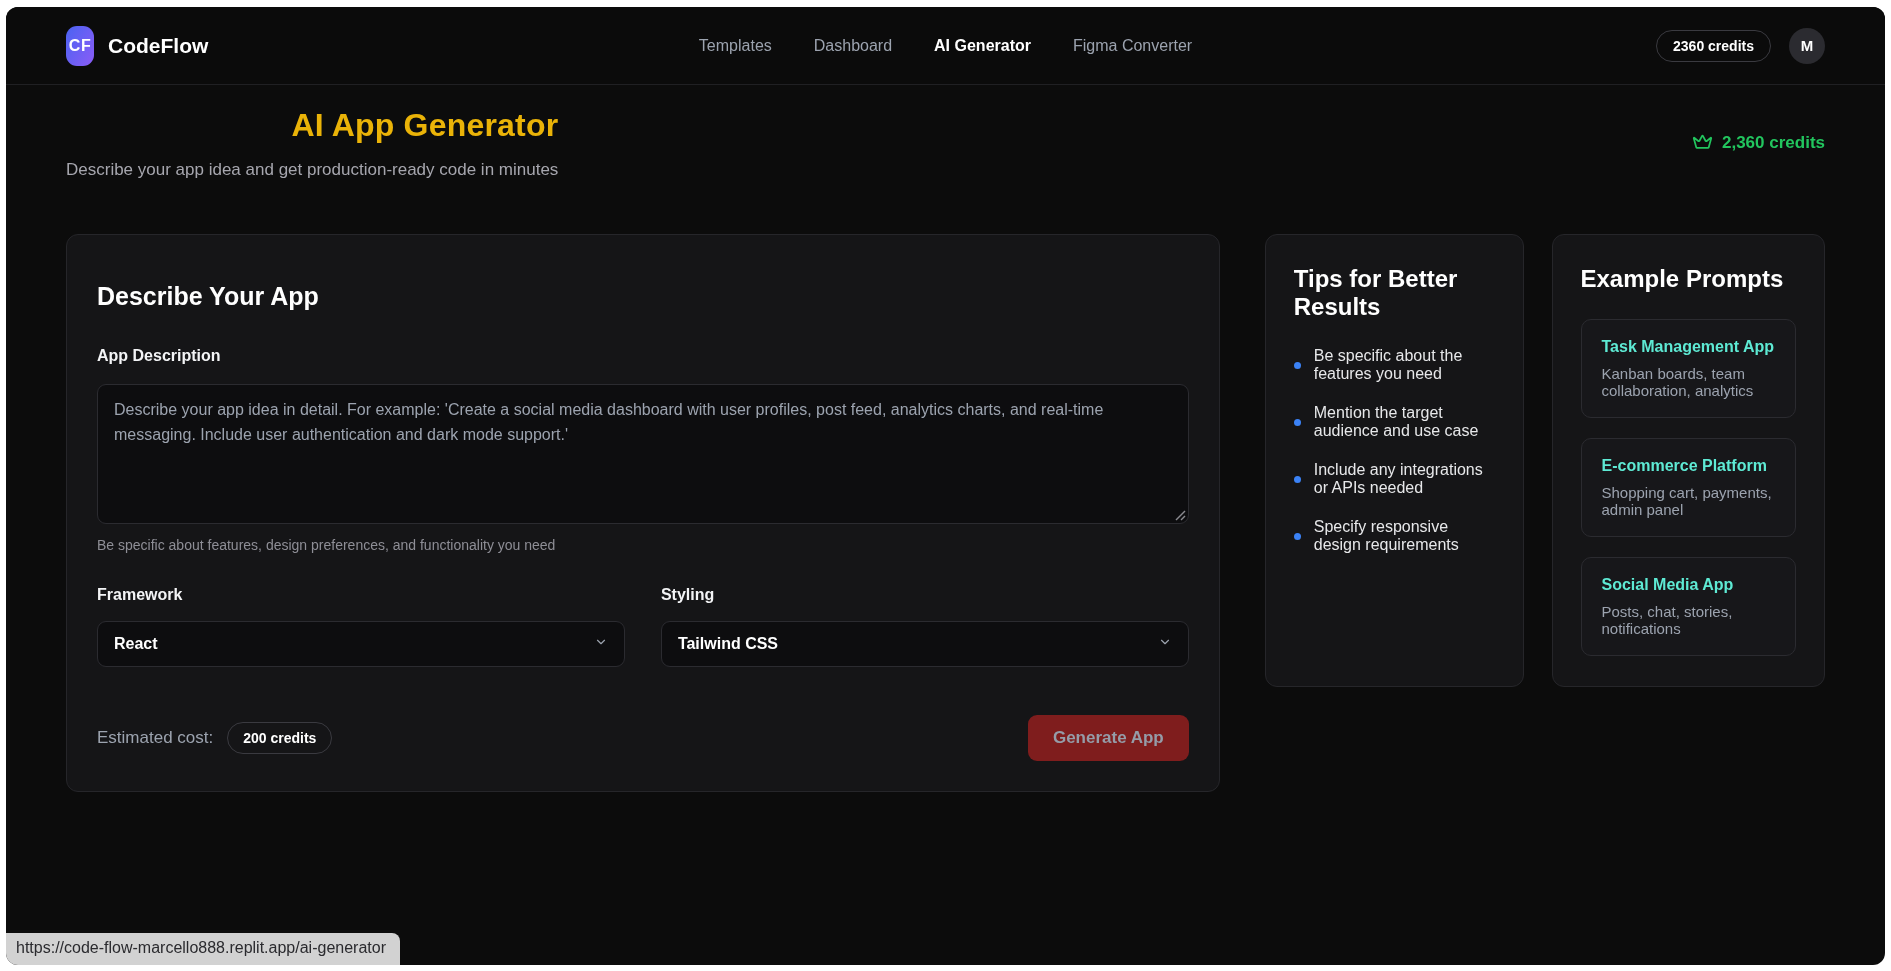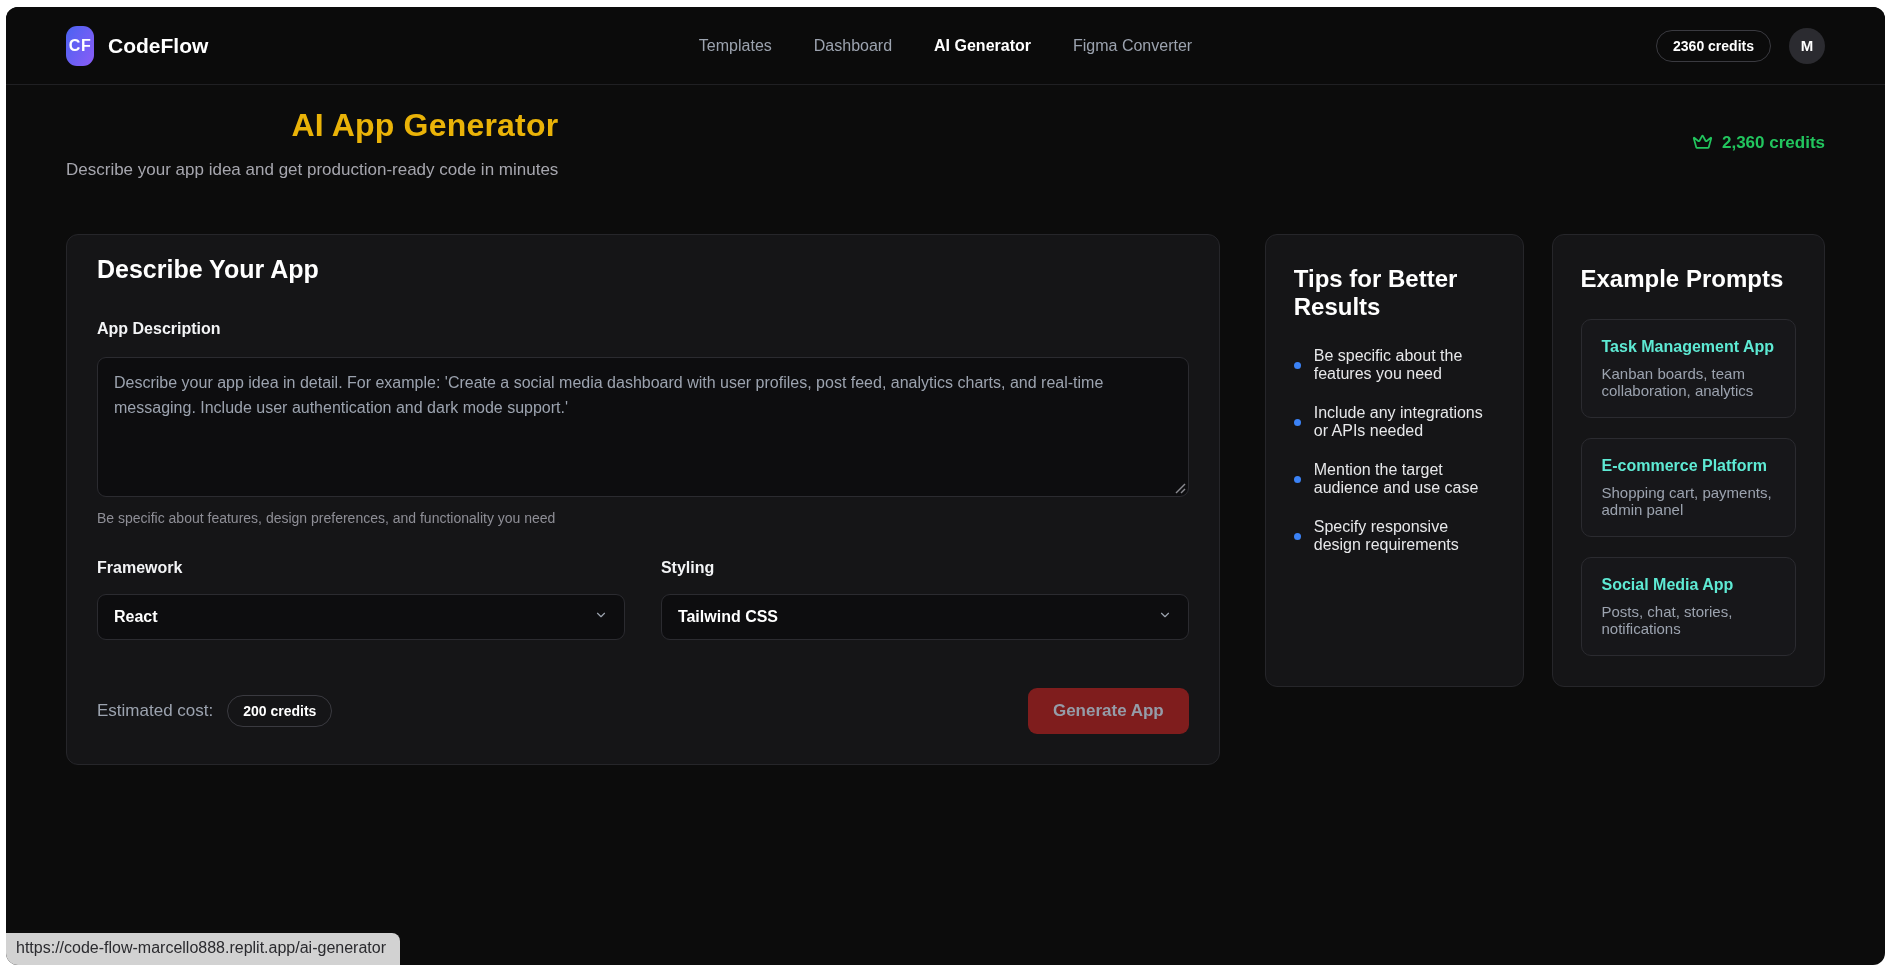--- a/index.html
+++ b/index.html
@@ -39,21 +39,21 @@
   .page-head { display: flex; justify-content: space-between; align-items: flex-start; }
   .page-title { color: #eab308; font-size: 32px; font-weight: bold; letter-spacing: .2px; text-align: right; }
   .page-sub { color: #a6a6ae; font-size: 17px; margin-top: 16px; }
   .credits-green { display: flex; align-items: flex-start; gap: 9px; color: #22c55e; font-size: 17px; font-weight: bold; margin-top: 26px; }
   .credits-green svg { display: block; }
   
   .columns { display: flex; gap: 45px; margin-top: 54px; align-items: flex-start; }
   .card {
     background: #151517; border: 1px solid #26262a; border-radius: 12px;
   }
-  .main-card { width: 1163px; padding: 20px 30px 30px 30px; }
+  .main-card { width: 1163px; padding: 47px 30px 30px 30px; }
   .main-card h2 { color: #ffffff; font-size: 25px; font-weight: bold; }
   .field-label { color: #f3f4f6; font-size: 16px; font-weight: bold; display: block; }
   .desc-label { margin-top: 36px; }
   .textarea-wrap { position: relative; margin-top: 19px; }
   textarea.app-desc {
     width: 100%; height: 140px; resize: none; display: block;
     background: #0d0d0f; border: 1px solid #2b2b30; border-radius: 9px;
     color: #e5e7eb; font-size: 16px; line-height: 1.55; padding: 13px 16px;
     font-family: "Liberation Sans", "DejaVu Sans", sans-serif; outline: none;
   }
@@ -191,25 +191,25 @@
       <div class="sidebar">
         <div class="card side-card">
           <h3>Tips for Better Results</h3>
           <ul class="tips-list">
             <li class="tip">
                 <span class="tip-dot"></span>
                 <span>Be specific about the features you need</span>
               </li>
             <li class="tip">
                 <span class="tip-dot"></span>
+                <span>Mention the target audience and use case</span>
+              </li>
+            <li class="tip">
+                <span class="tip-dot"></span>
                 <span>Include any integrations or APIs needed</span>
-              </li>
-            <li class="tip">
-                <span class="tip-dot"></span>
-                <span>Mention the target audience and use case</span>
               </li>
             <li class="tip">
                 <span class="tip-dot"></span>
                 <span>Specify responsive design requirements</span>
               </li>
           </ul>
         </div>
 
         <div class="card side-card">
           <h3>Example Prompts</h3>

